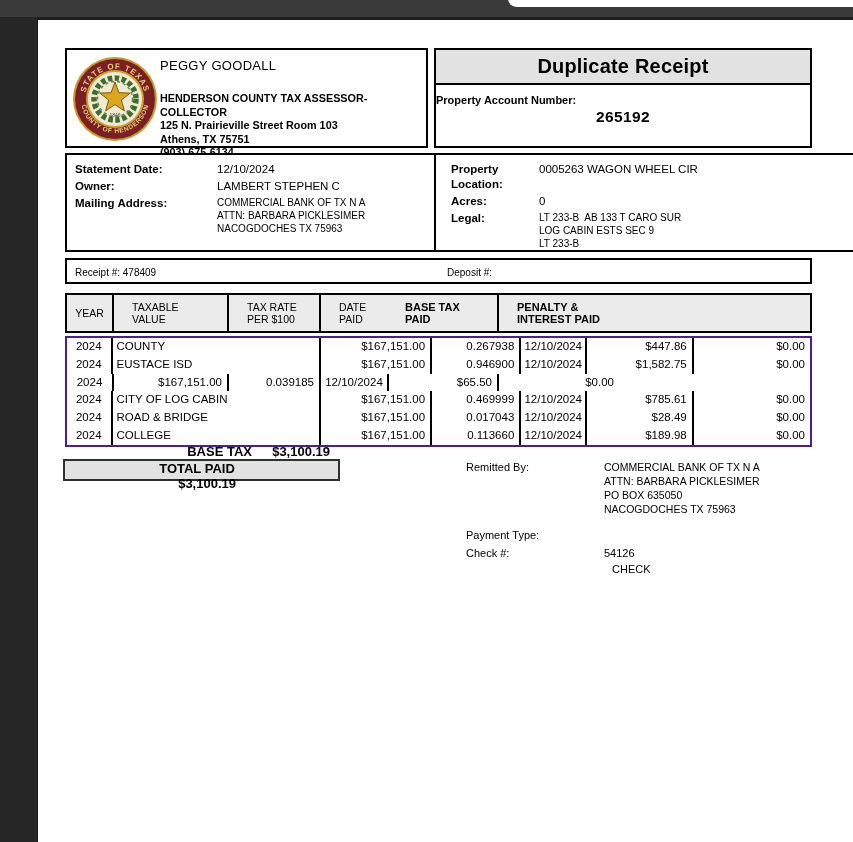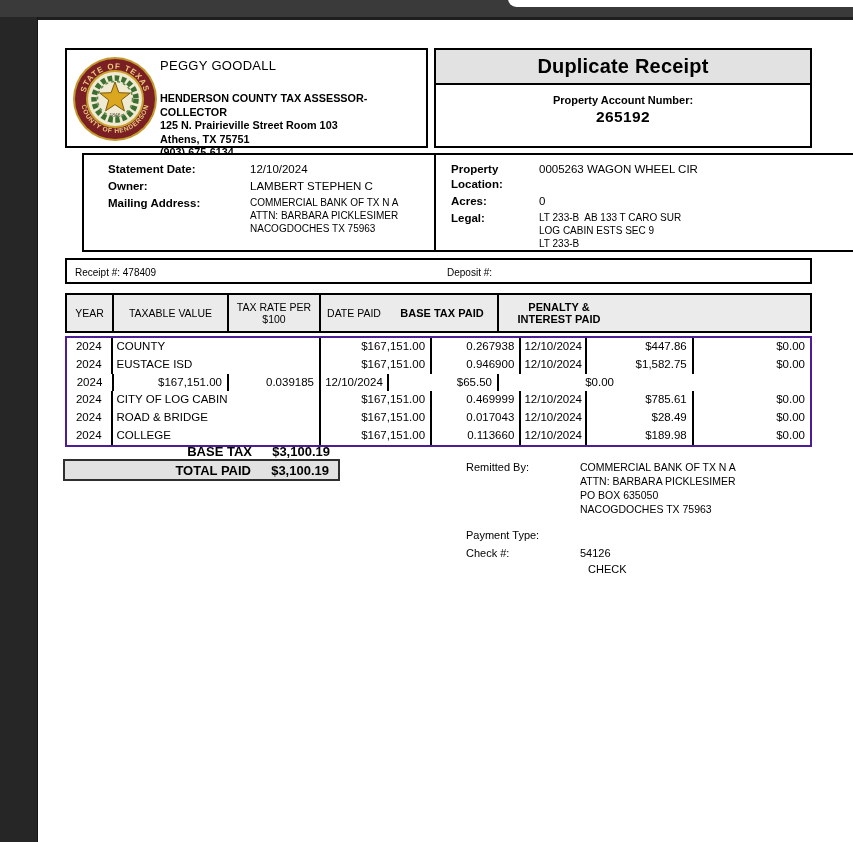--- a/index.html
+++ b/index.html
@@ -18,58 +18,58 @@
   .box{position:absolute;border:2px solid #000;background:#fff;box-sizing:border-box;}
   
   #hdr-left{left:65px;top:48px;width:363px;height:100px;}
   #hdr-left svg{position:absolute;left:5px;top:6px;}
   .hdr-text{position:absolute;left:93px;top:8px;}
   .hdr-name{font-size:13px;font-weight:normal;letter-spacing:.3px;margin-bottom:19px;}
   .hdr-line{font-size:10.8px;font-weight:bold;line-height:13.5px;}
   
   #hdr-right{left:434px;top:48px;width:378px;height:100px;}
   .dr-band{height:33px;background:#e2e2e2;border-bottom:2px solid #000;display:flex;align-items:center;justify-content:center;font-size:20px;font-weight:bold;letter-spacing:.2px;}
-  .acct-label{text-align:center;margin-top:9px;font-size:11px;font-weight:bold;}
+  .acct-label{text-align:left;margin-top:9px;font-size:11px;font-weight:bold;}
   .acct-num{text-align:center;margin-top:2px;font-size:15.5px;font-weight:bold;letter-spacing:.4px;}
   
-  #info-left{left:82px;top:153px;width:437px;height:99px;padding:7px 0 0 24px;}
+  #info-left{left:65px;top:153px;width:437px;height:99px;padding:7px 0 0 8px;}
   #info-right{left:434px;top:153px;width:428px;height:99px;padding:7px 0 0 15px;}
   .info-row{display:flex;margin-bottom:2px;}
   .lbl{font-weight:bold;font-size:11.5px;line-height:15px;}
   #info-left .lbl{width:142px;}
   #info-right .lbl{width:88px;}
   .val{font-size:11.5px;line-height:15px;white-space:pre-wrap;}
   .val-sm{font-size:10px;line-height:13px;white-space:pre-wrap;}
   
   #receipt-bar{left:65px;top:258px;width:747px;height:26px;}
   .rb-left{position:absolute;left:8px;top:7px;font-size:10px;}
   .rb-dep-label{position:absolute;left:380px;top:7px;font-size:10px;}
   .rb-dep-val{position:absolute;left:445px;top:5px;font-size:11.5px;margin-top:31px;}
   
   #tax-table{position:absolute;left:65px;top:293px;width:747px;}
   .t-head{display:flex;border:2px solid #000;box-sizing:border-box;height:40px;background:#ebebeb;}
-  .th{box-sizing:border-box;border-left:2px solid #000;display:flex;align-items:center;justify-content:center;text-align:center;font-size:10.5px;line-height:12px;padding:2px;}
+  .th{box-sizing:border-box;border-left:2px solid #000;display:flex;align-items:center;justify-content:center;text-align:left;font-size:10.5px;line-height:12px;padding:18px;}
   .th.first,.th.no-left{border-left:none;}
   .th.bold{font-weight:bold;font-size:11px;}
   .t-body{border:2px solid #4c1d95;box-sizing:border-box;margin-top:3px;}
   .t-row{display:flex;height:17.8px;}
   .td{box-sizing:border-box;border-left:2px solid #000;font-size:11.5px;line-height:17.8px;white-space:nowrap;overflow:hidden;}
   .td.first{border-left:none;}
   .w-year{width:45px;} .w-ent{width:215px;} .w-tv{width:115px;} .w-rate{width:92px;}
   .w-date{width:68px;} .w-base{width:110px;} .w-pen{width:122px;}
   .ta-c{text-align:center;} .ta-r{text-align:right;padding-right:5px;} .ta-l{padding-left:4px;}
   
   #base-tax-line{position:absolute;left:65px;top:444px;width:265px;display:flex;font-weight:bold;font-size:13px;}
   #base-tax-line .t-lbl{flex:1;text-align:right;}
   #base-tax-line .t-val{width:78px;text-align:right;}
-  #total-box{position:absolute;left:63px;top:459px;width:277px;height:22px;background:#e2e2e2;border:2px solid #2f2f2f;box-sizing:border-box;display:flex;align-items:center;font-weight:bold;font-size:13px;padding-right:9px;}
+  #total-box{position:absolute;left:63px;top:459px;width:277px;height:22px;background:#e2e2e2;border:2px solid #2f2f2f;box-sizing:border-box;display:flex;align-items:center;font-weight:bold;font-size:13px;padding-right:9px;flex-direction:column;}
   #total-box .t-lbl{flex:1;text-align:right;}
   #total-box .t-val{width:78px;text-align:right;}
   
-  .pay-row{position:absolute;display:flex;}
+  .pay-row{position:absolute;display:flex;gap:24px;}
   .pay-lbl{width:114px;font-size:11px;line-height:14px;}
   .pay-val{font-size:10.5px;line-height:14px;white-space:pre-wrap;}
   #remit{left:466px;top:460px;}
   #ptype{left:466px;top:528px;}
   #pcheck{left:466px;top:546px;}
   #ptype .pay-val{padding-left:8px;font-size:11px;margin-top:34px;}
   #pcheck .pay-val{font-size:11px;}
 </style>
 </head>
 <body>

